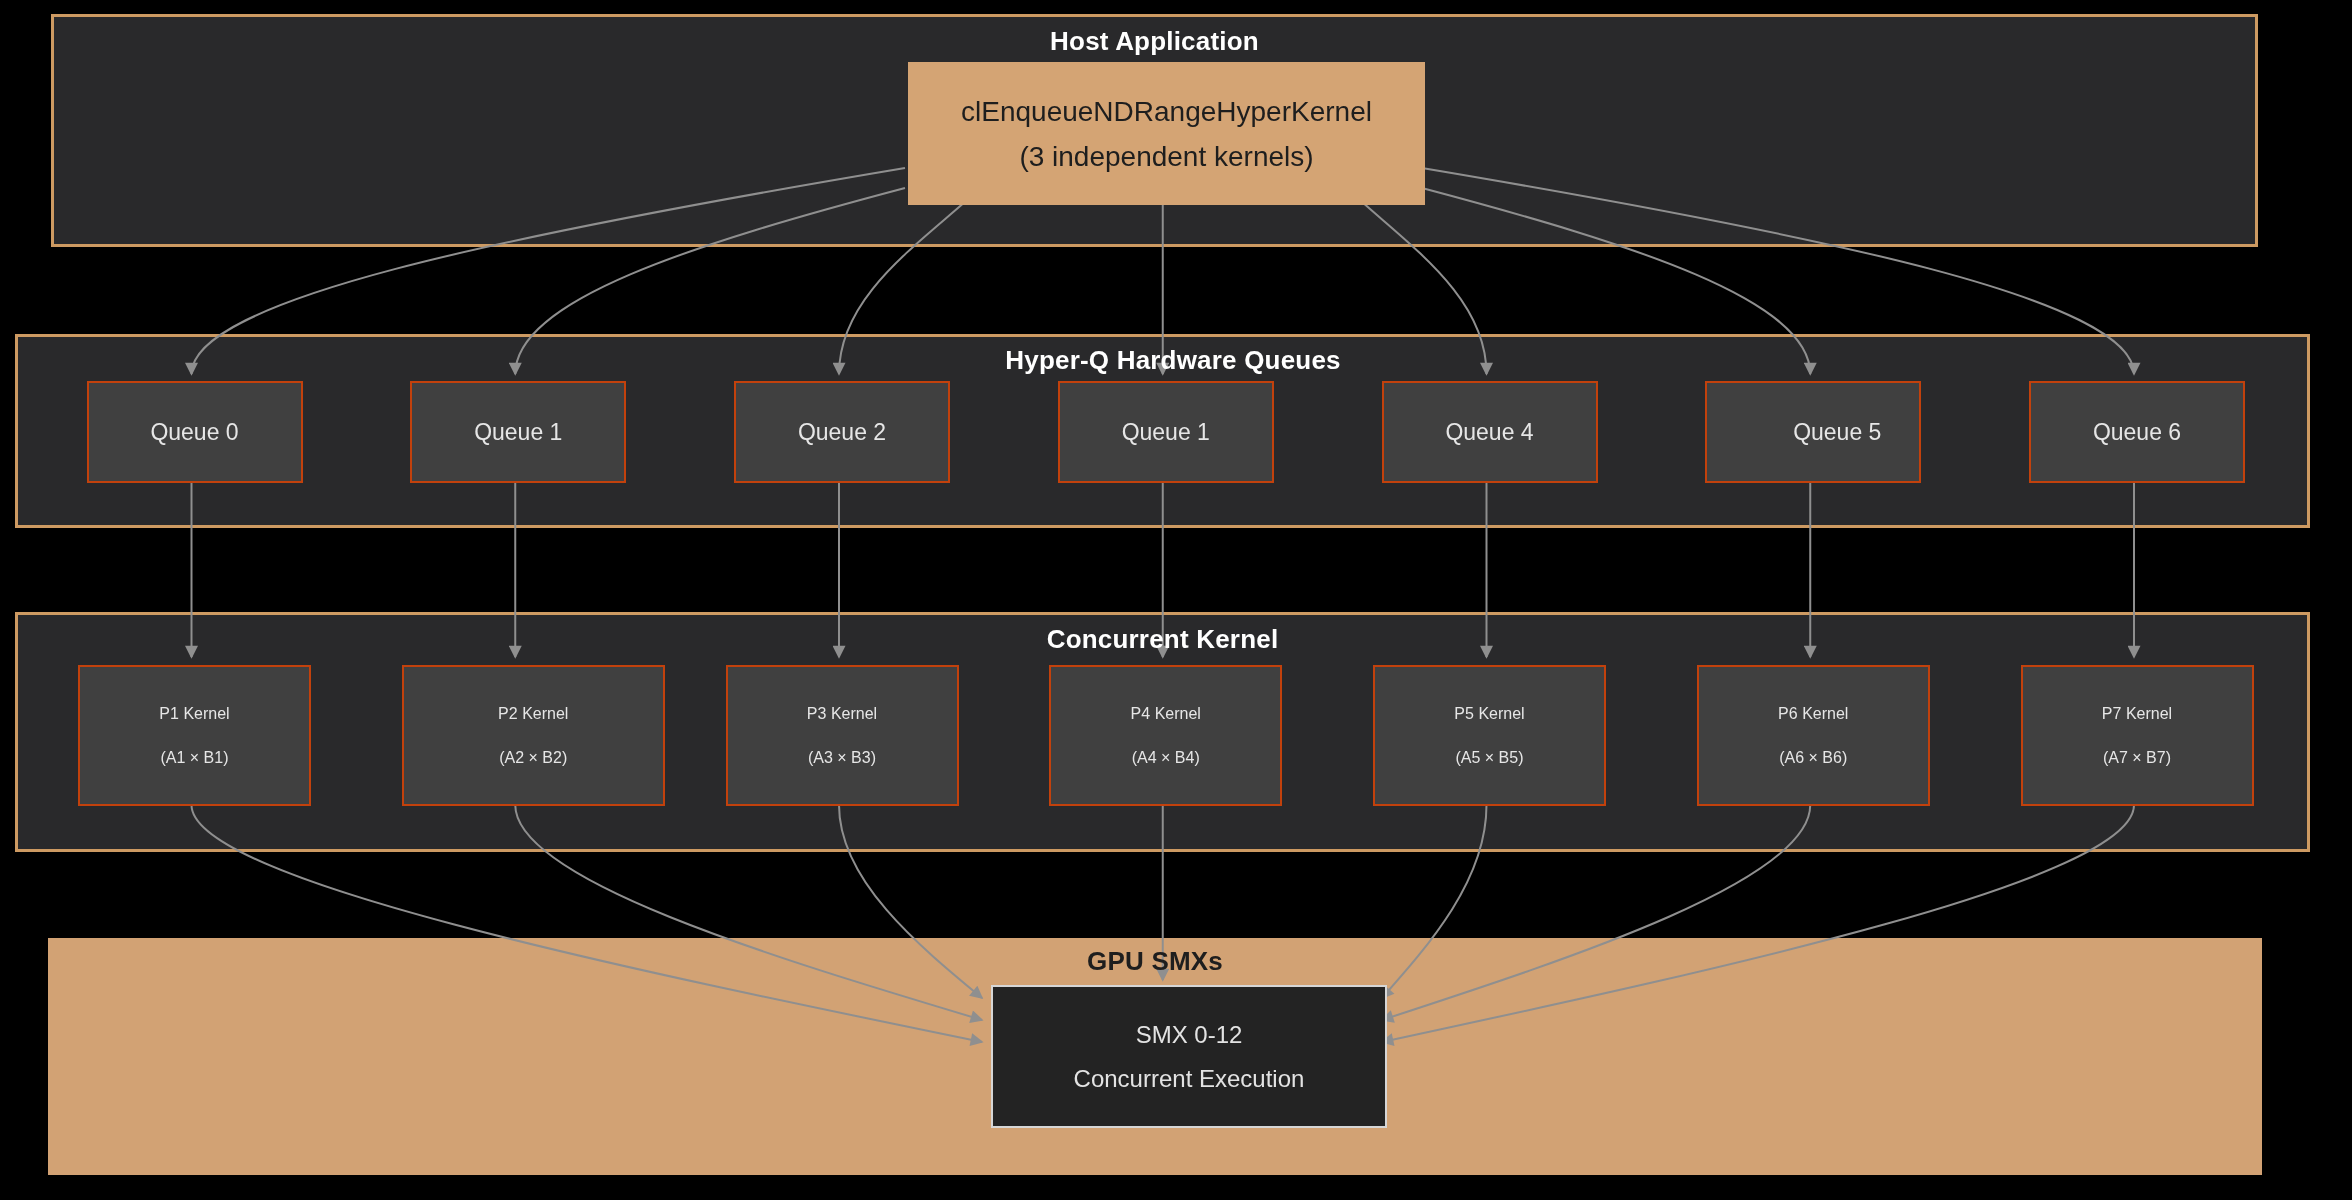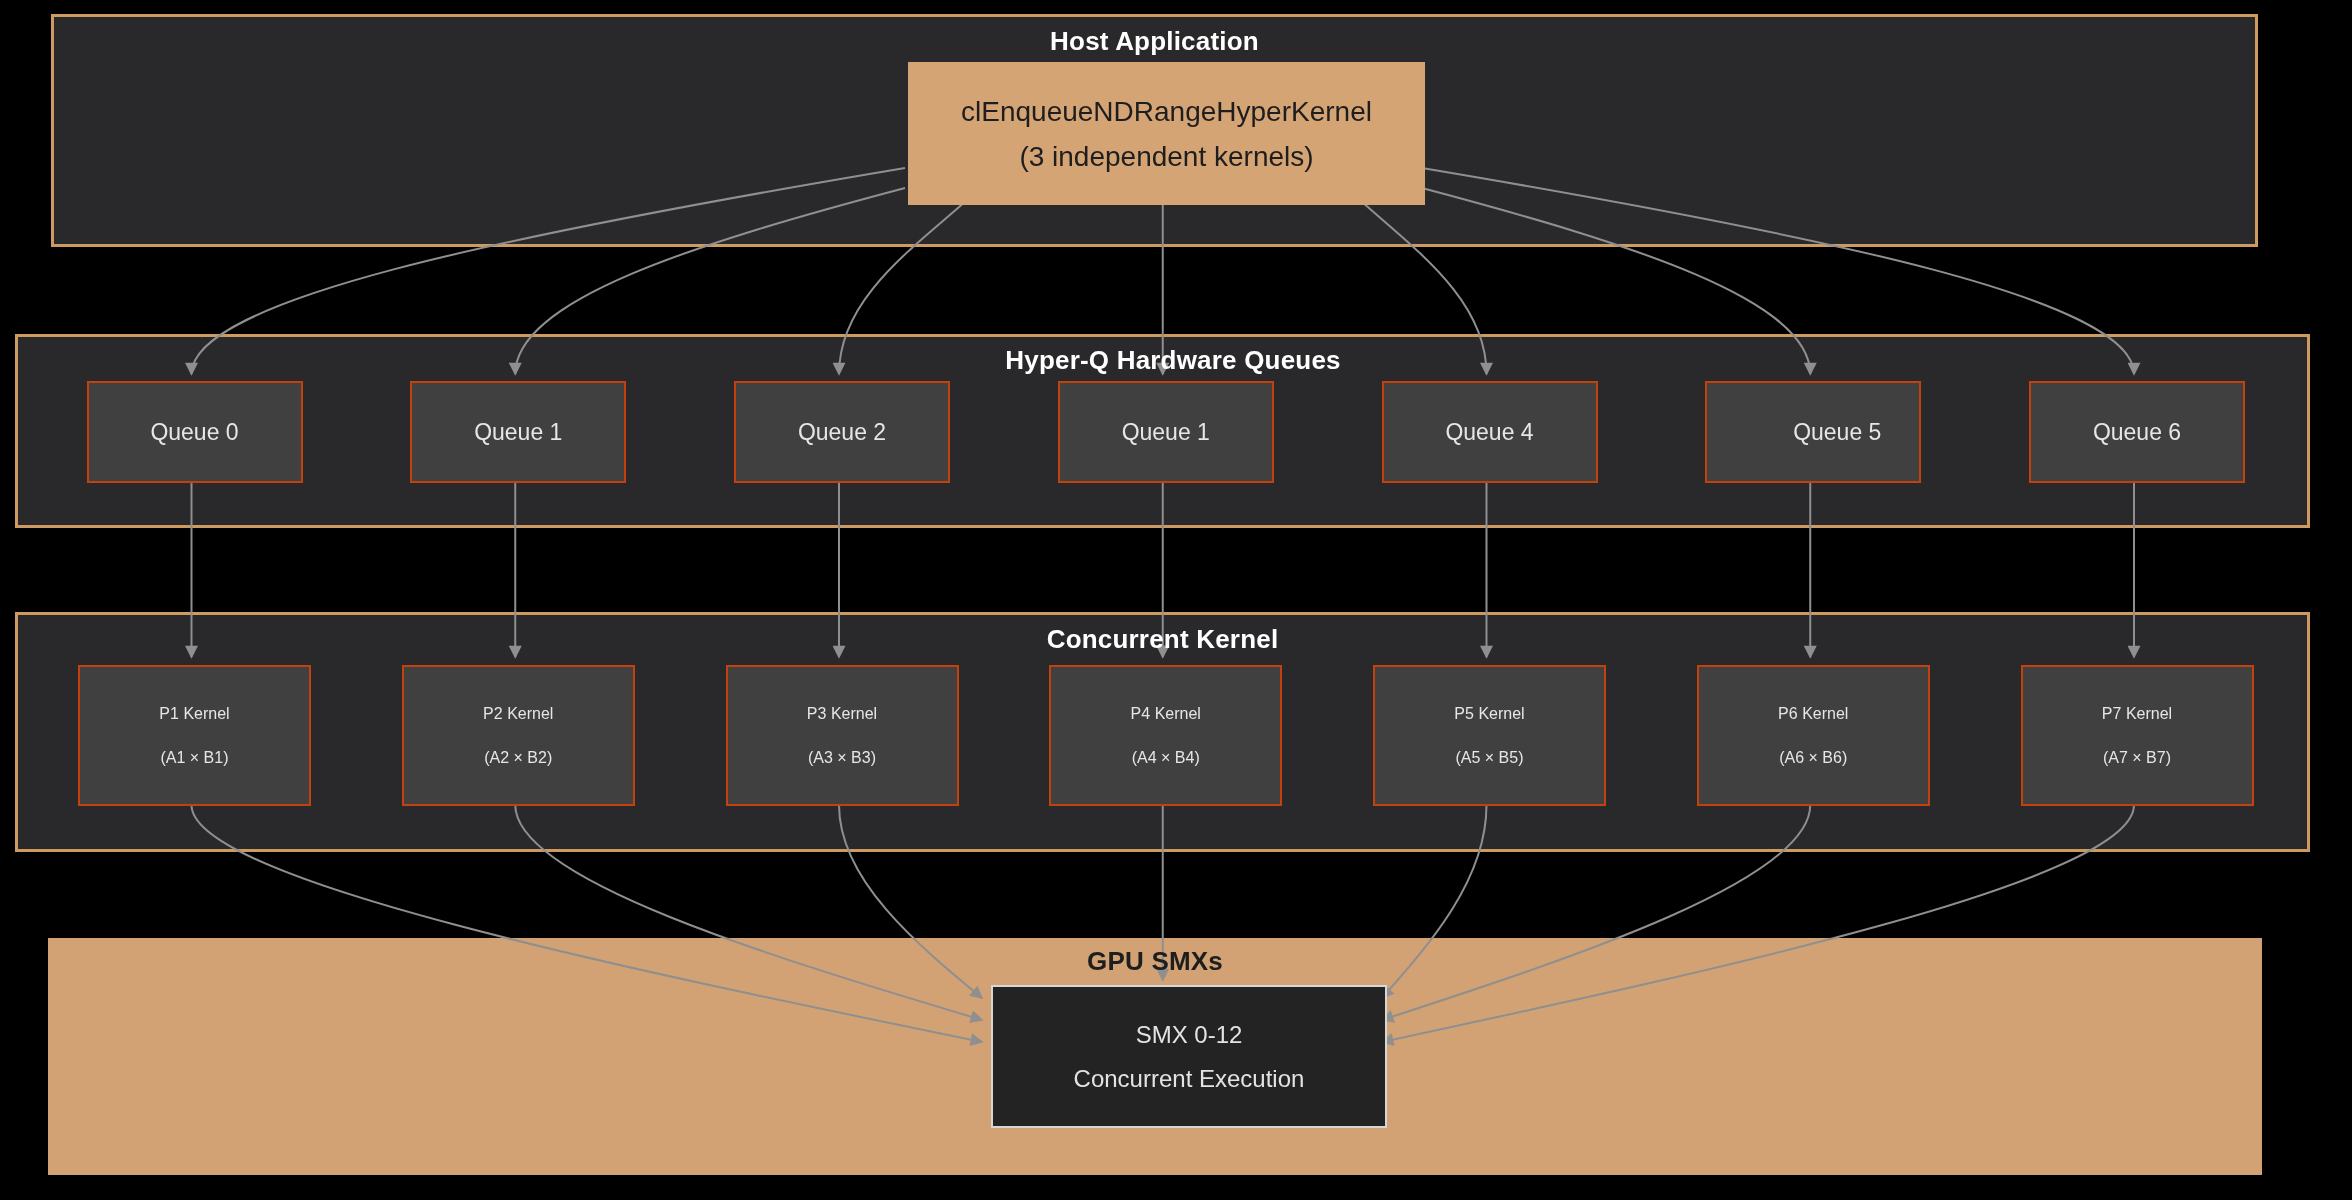--- a/index.html
+++ b/index.html
@@ -74,21 +74,21 @@
       </div>
   </div>
 
   <div class="panel dark" style="left:15px;top:612px;width:2295px;height:240px;">
     <div class="panel-title" style="top:9px;">Concurrent Kernel</div>
     <div id="kernel-row">
         <div class="node-box kernel-box" style="left: 60px; top: 50px; width: 233px; height: 141px;">
           <div class="l1">P1 Kernel</div>
           <div class="l2">(A1 × B1)</div>
         </div>
-        <div class="node-box kernel-box" style="left: 383.75px; top: 50px; width: 233px; height: 141px;">
+        <div class="node-box kernel-box" style="left: 383.75px; top: 50px; width: 263px; height: 141px;">
           <div class="l1">P2 Kernel</div>
           <div class="l2">(A2 × B2)</div>
         </div>
         <div class="node-box kernel-box" style="left: 707.5px; top: 50px; width: 233px; height: 141px;">
           <div class="l1">P3 Kernel</div>
           <div class="l2">(A3 × B3)</div>
         </div>
         <div class="node-box kernel-box" style="left: 1031.25px; top: 50px; width: 233px; height: 141px;">
           <div class="l1">P4 Kernel</div>
           <div class="l2">(A4 × B4)</div>

